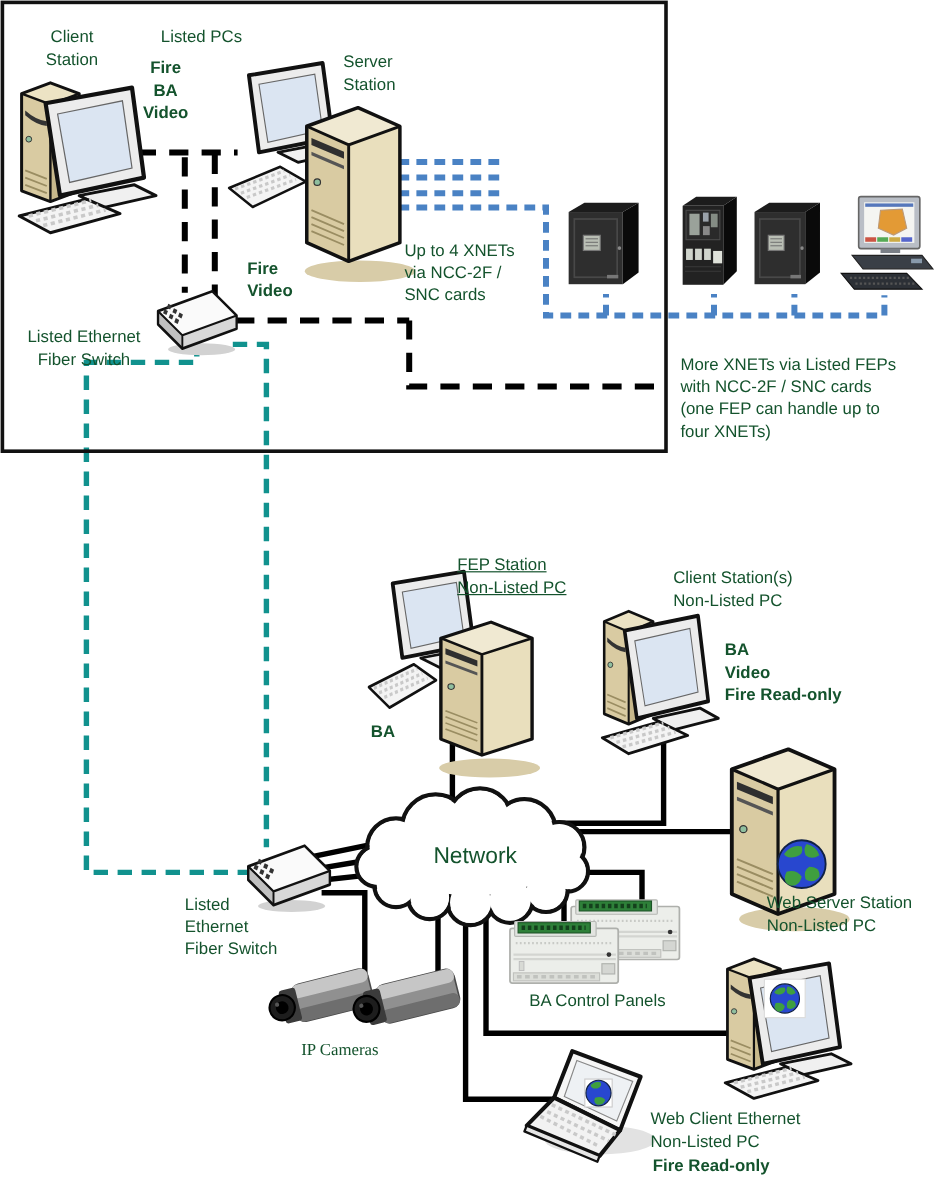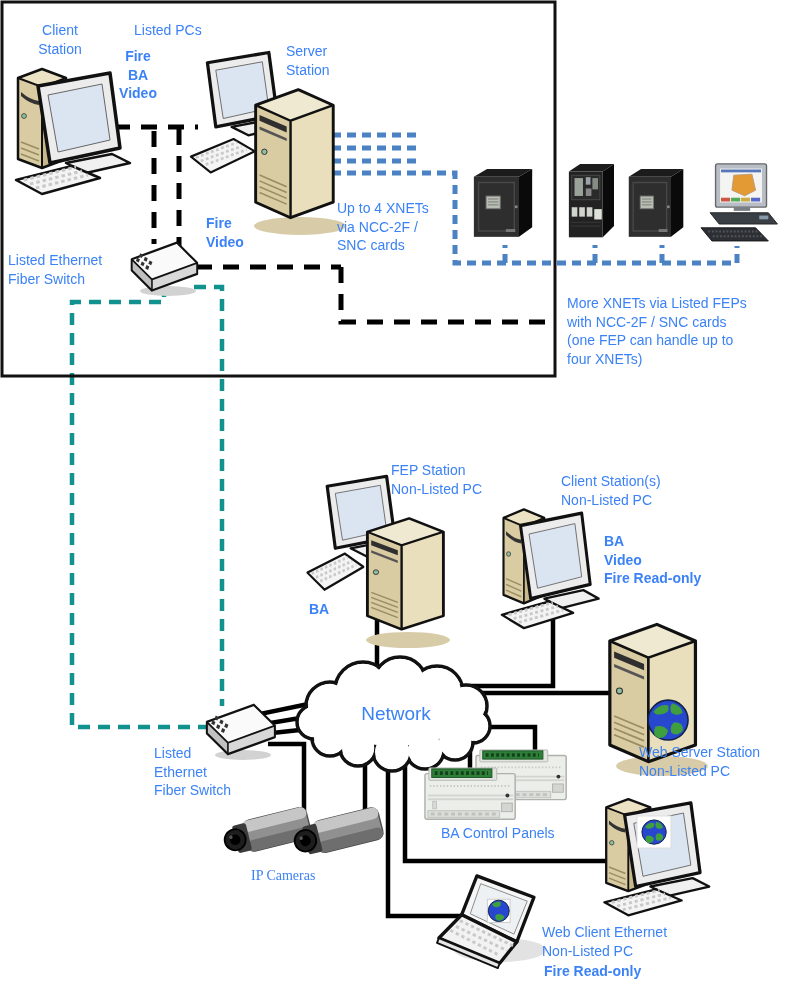--- a/index.html
+++ b/index.html
@@ -3,25 +3,25 @@
 <meta charset="utf-8">
 <style>
   html,body{margin:0;padding:0;background:#ffffff;}
   #canvas{
     position:relative;width:788px;height:987px;background:#ffffff;overflow:hidden;
     font-family:"Liberation Sans", sans-serif;color:#111;
   }
   #wires{position:absolute;left:0;top:0;}
   .label{
     position:absolute;white-space:pre-line;font-size:14px;line-height:18.5px;
-    color:#3b82f6;letter-spacing:0;
+    color:#14532d;letter-spacing:0;
   }
   .bold{font-weight:bold;}
   .center{text-align:center;}
-  .right{text-align:left;}
+  .right{text-align:center;margin-top:20px;}
   .cloudtext{font-size:19px;}
 </style>
 </head>
 <body>
 
 <div id="canvas">
 
 <svg id="wires" width="788" height="987" viewBox="0 0 788 987">
   <defs>
 
@@ -340,21 +340,21 @@
 
 <div class="label right" style="left:8px;top:251px;width:124px;">Listed Ethernet
 Fiber Switch</div>
 
 <div class="label" style="left:567px;top:294px;">More XNETs via Listed FEPs
 with NCC-2F / SNC cards
 (one FEP can handle up to
 four XNETs)</div>
 
 
-<div class="label" style="left:391px;top:461px;">FEP Station
+<div class="label" style="left:381px;top:461px;text-decoration:underline;">FEP Station
 Non-Listed PC</div>
 
 <div class="label bold" style="left:309px;top:600px;">BA</div>
 
 <div class="label" style="left:561px;top:472px;">Client Station(s)
 Non-Listed PC</div>
 
 <div class="label bold" style="left:604px;top:532px;">BA
 Video
 Fire Read-only</div>

